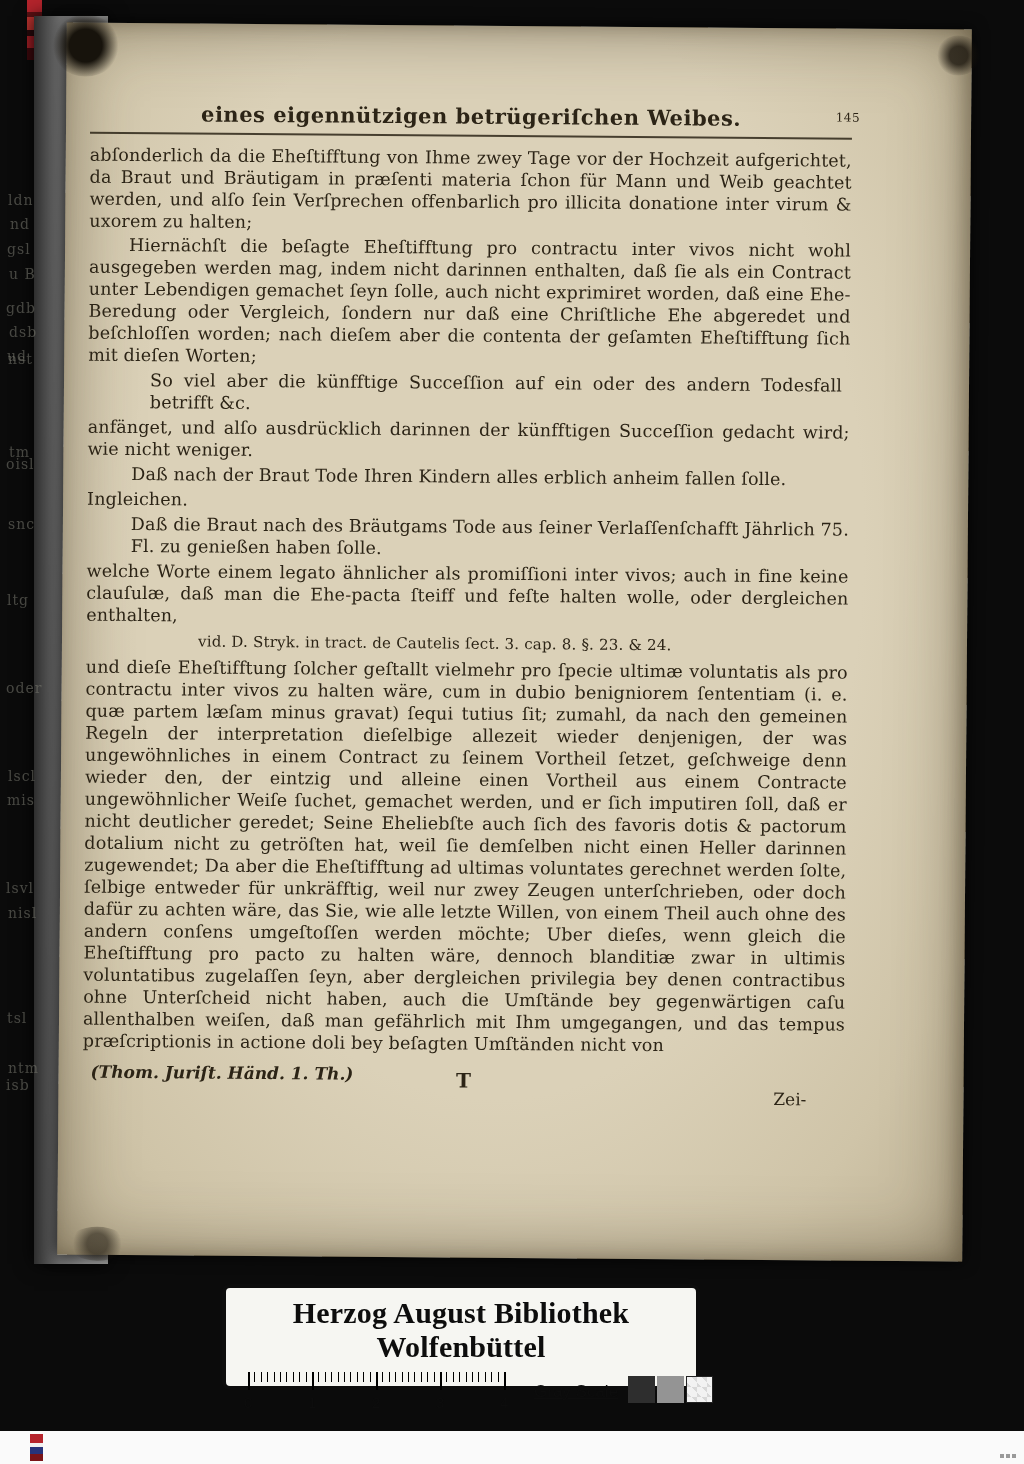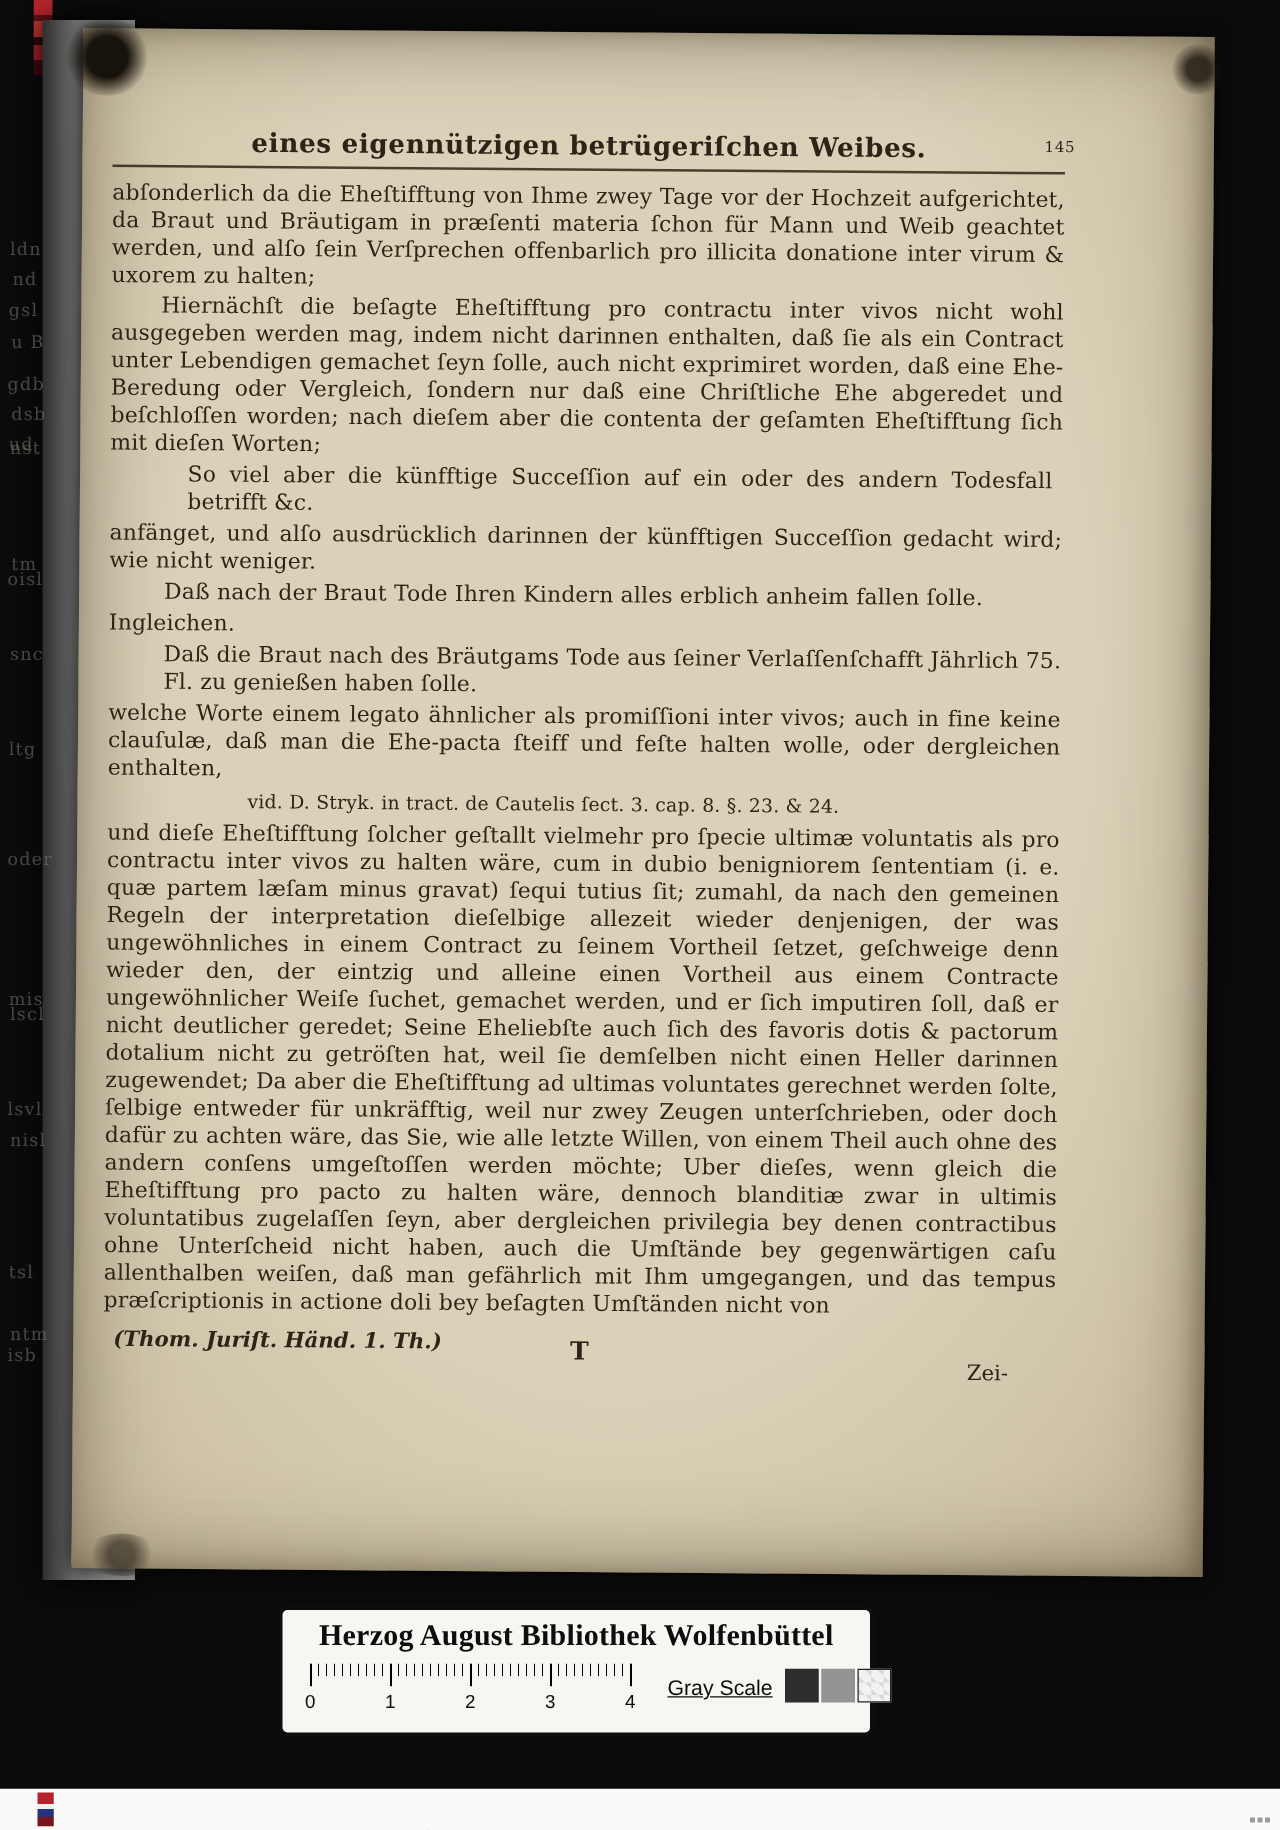--- a/index.html
+++ b/index.html
@@ -51,21 +51,21 @@
   .sig-left{position:absolute;left:8px;top:4px;font-style:italic;font-weight:bold;}
   .sig-mark{position:absolute;left:50%;top:8px;transform:translateX(-50%);font-size:20px;font-weight:bold;}
   .catchword{position:absolute;right:38px;top:26px;}
 
   
   .hab-label{
     position:absolute;left:222px;top:1284px;width:478px;height:106px;
     background:#f6f6f2;border:4px solid #0d0d0d;border-radius:8px;box-sizing:border-box;
     font-family:"Liberation Serif",serif;color:#0d0d0d;
   }
-  .hab-title{font-weight:bold;font-size:24px;text-align:center;margin-top:8px;letter-spacing:.2px;}
+  .hab-title{font-weight:bold;font-size:30px;text-align:center;margin-top:8px;letter-spacing:.2px;}
   .scale-row{position:relative;height:54px;margin-top:4px;}
   .ruler{position:absolute;left:22px;top:4px;width:300px;height:40px;}
   .ruler-ticks{
     position:absolute;left:0;top:0;width:292px;height:18px;
     background-image:
       repeating-linear-gradient(90deg,#000 0 2px,transparent 2px 64px),
       repeating-linear-gradient(90deg,#000 0 1px,transparent 1px 6.4px);
     background-size:258px 18px,258px 10px;
     background-repeat:no-repeat,no-repeat;
     background-position:0 0,0 0;
@@ -109,21 +109,21 @@
 <span class="ghost" style="left:9px;top:266px">u B</span>
 <span class="ghost" style="left:6px;top:300px">gdb</span>
 <span class="ghost" style="left:9px;top:324px">dsb</span>
 <span class="ghost" style="left:7px;top:348px">ud</span>
 <span class="ghost" style="left:8px;top:351px">nst</span>
 <span class="ghost" style="left:9px;top:444px">tm</span>
 <span class="ghost" style="left:6px;top:456px">oisl</span>
 <span class="ghost" style="left:8px;top:516px">snc</span>
 <span class="ghost" style="left:7px;top:592px">ltg</span>
 <span class="ghost" style="left:6px;top:680px">oder</span>
-<span class="ghost" style="left:8px;top:804px">lscl</span>
+<span class="ghost" style="left:8px;top:768px">lscl</span>
 <span class="ghost" style="left:7px;top:792px">mis</span>
 <span class="ghost" style="left:6px;top:880px">lsvl</span>
 <span class="ghost" style="left:8px;top:905px">nisl</span>
 <span class="ghost" style="left:7px;top:1010px">tsl</span>
 <span class="ghost" style="left:8px;top:1060px">ntm</span>
 <span class="ghost" style="left:6px;top:1077px">isb</span>
 
 <div class="page">
   <div class="artifact a1"></div>
   <div class="artifact a2"></div>

